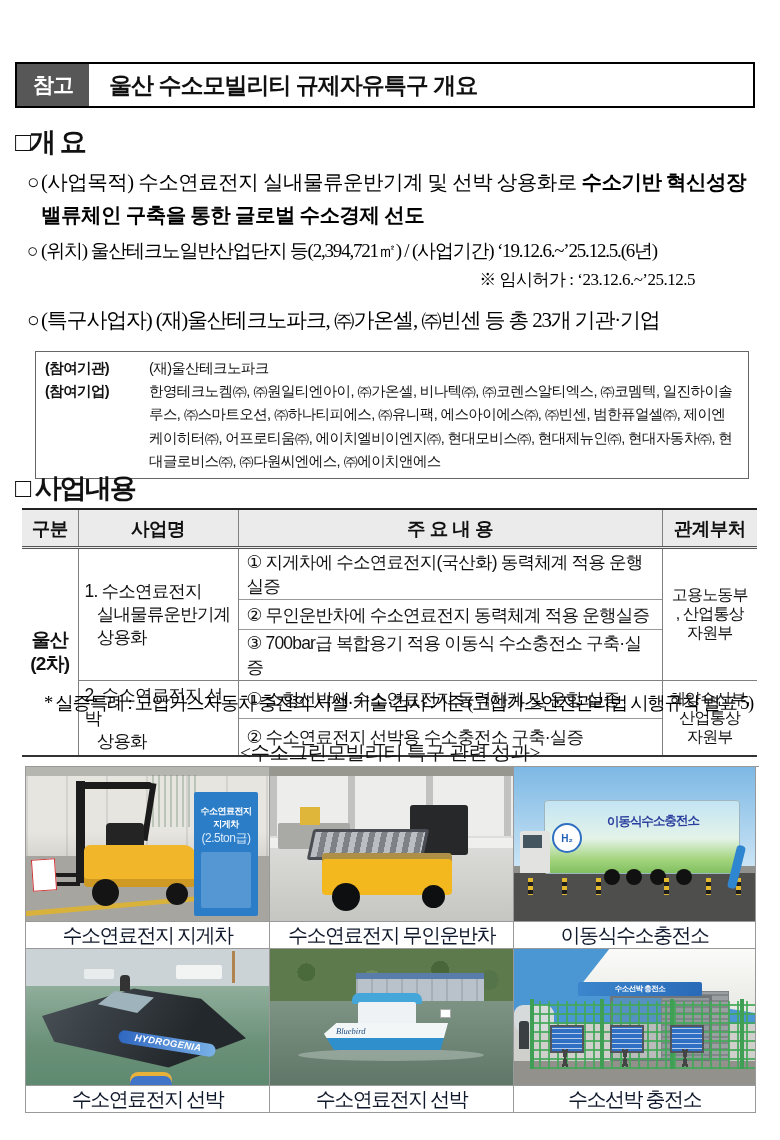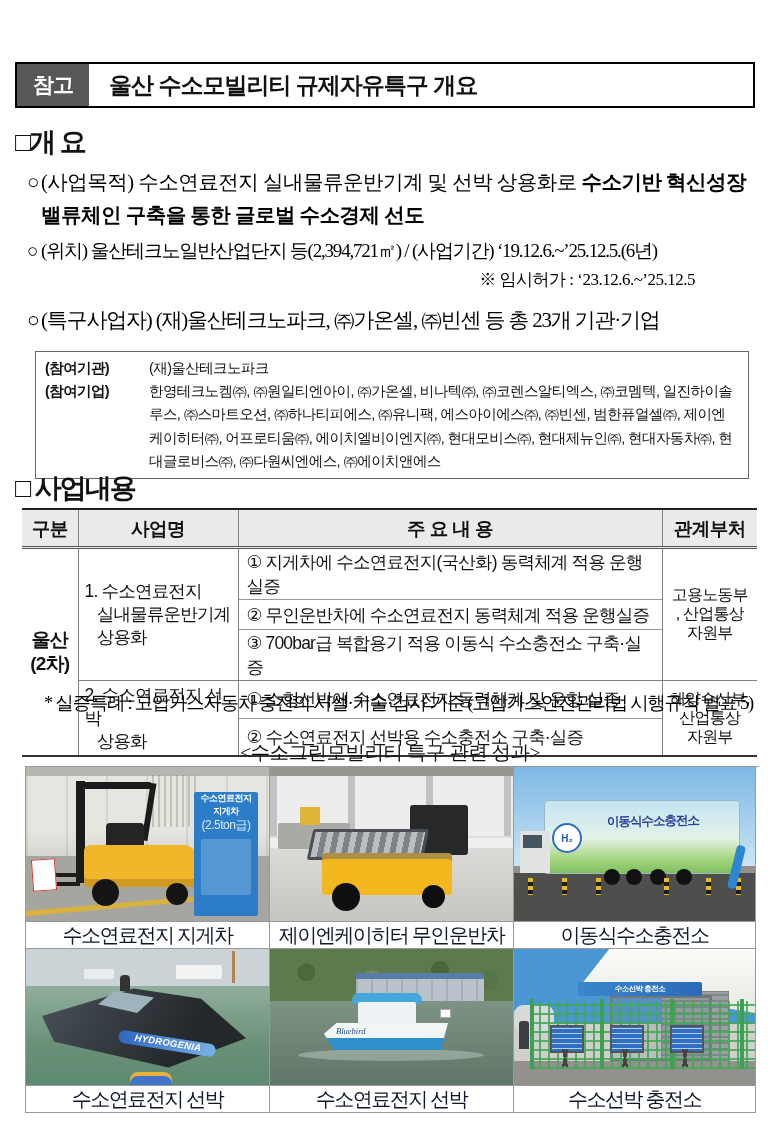--- a/index.html
+++ b/index.html
@@ -71,21 +71,21 @@
   .p1-forks{left:18px;top:106px;width:36px;height:4px;background:#1c1c1c;box-shadow:0 9px 0 #1c1c1c;}
   .p1-mast{left:50px;top:14px;width:9px;height:102px;background:#1b1b1b;}
   .p1-guard{left:54px;top:15px;width:72px;height:7px;background:#1b1b1b;border-radius:3px;}
   .p1-guardpost{left:120px;top:16px;width:6px;height:58px;background:#1b1b1b;transform:rotate(9deg);}
   .p1-seat{left:80px;top:56px;width:38px;height:28px;background:#242424;border-radius:4px;}
   .p1-body{left:58px;top:78px;width:112px;height:42px;background:#f2b62b;border-radius:6px 12px 4px 4px;
            box-shadow:inset 0 -8px 0 rgba(0,0,0,.15);}
   .p1-w1{left:66px;top:112px;width:27px;height:27px;background:#141414;border-radius:50%;}
   .p1-w2{left:140px;top:116px;width:22px;height:22px;background:#141414;border-radius:50%;}
   .p1-sign{right:11px;top:25px;width:64px;height:124px;background:#2b7dc8;border-radius:2px;
-           box-sizing:border-box;text-align:center;color:#fff;
+           box-sizing:border-box;padding-top:13px;text-align:center;color:#fff;
            font-size:9px;font-weight:bold;line-height:1.4;letter-spacing:-0.5px;}
   .p1-sub{font-weight:normal;font-size:12px;color:#d8e9fb;}
   .p1-signtable{margin:5px auto 0;width:50px;height:56px;background:rgba(255,255,255,.2);border-radius:2px;}
   .p1-redsign{left:6px;top:92px;width:22px;height:30px;background:#fff;border:1px solid #c33;transform:rotate(-4deg);}
   
   .p2-wall{inset:0 0 55% 0;background:#ededeb;}
   .p2-roof{top:0;left:0;right:0;height:9px;background:#97978f;}
   .p2-cols{inset:9px 0 50% 0;background:repeating-linear-gradient(90deg,#c2c3c0 0 7px,transparent 7px 78px);}
   .p2-floor{inset:45% 0 0 0;background:linear-gradient(#dededc,#c5c5c1);}
   .p2-shine{left:0;top:46%;width:100%;height:10px;background:rgba(255,255,255,.55);}
@@ -300,21 +300,21 @@
         <div class="abs p2-floor"></div>
         <div class="abs p2-shine"></div>
         <div class="abs p2-machine"></div>
         <div class="abs p2-machine-top"></div>
         <div class="abs p2-cabinet"></div>
         <div class="abs p2-rollers"></div>
         <div class="abs p2-body"></div>
         <div class="abs p2-w1"></div>
         <div class="abs p2-w2"></div>
       </div>
-      <div class="cap">제이엔케이히터 무인운반차</div>
+      <div class="cap">수소연료전지 무인운반차</div>
     </div>
 
     <div class="cell r1">
       <div class="photo">
         <div class="abs p3-sky"></div>
         <div class="abs p3-curb"></div>
         <div class="abs p3-ground"></div>
         <div class="abs p3-trailer"></div>
         <div class="abs p3-bannertext">이동식수소충전소</div>
         <div class="abs p3-h2">H₂</div>

